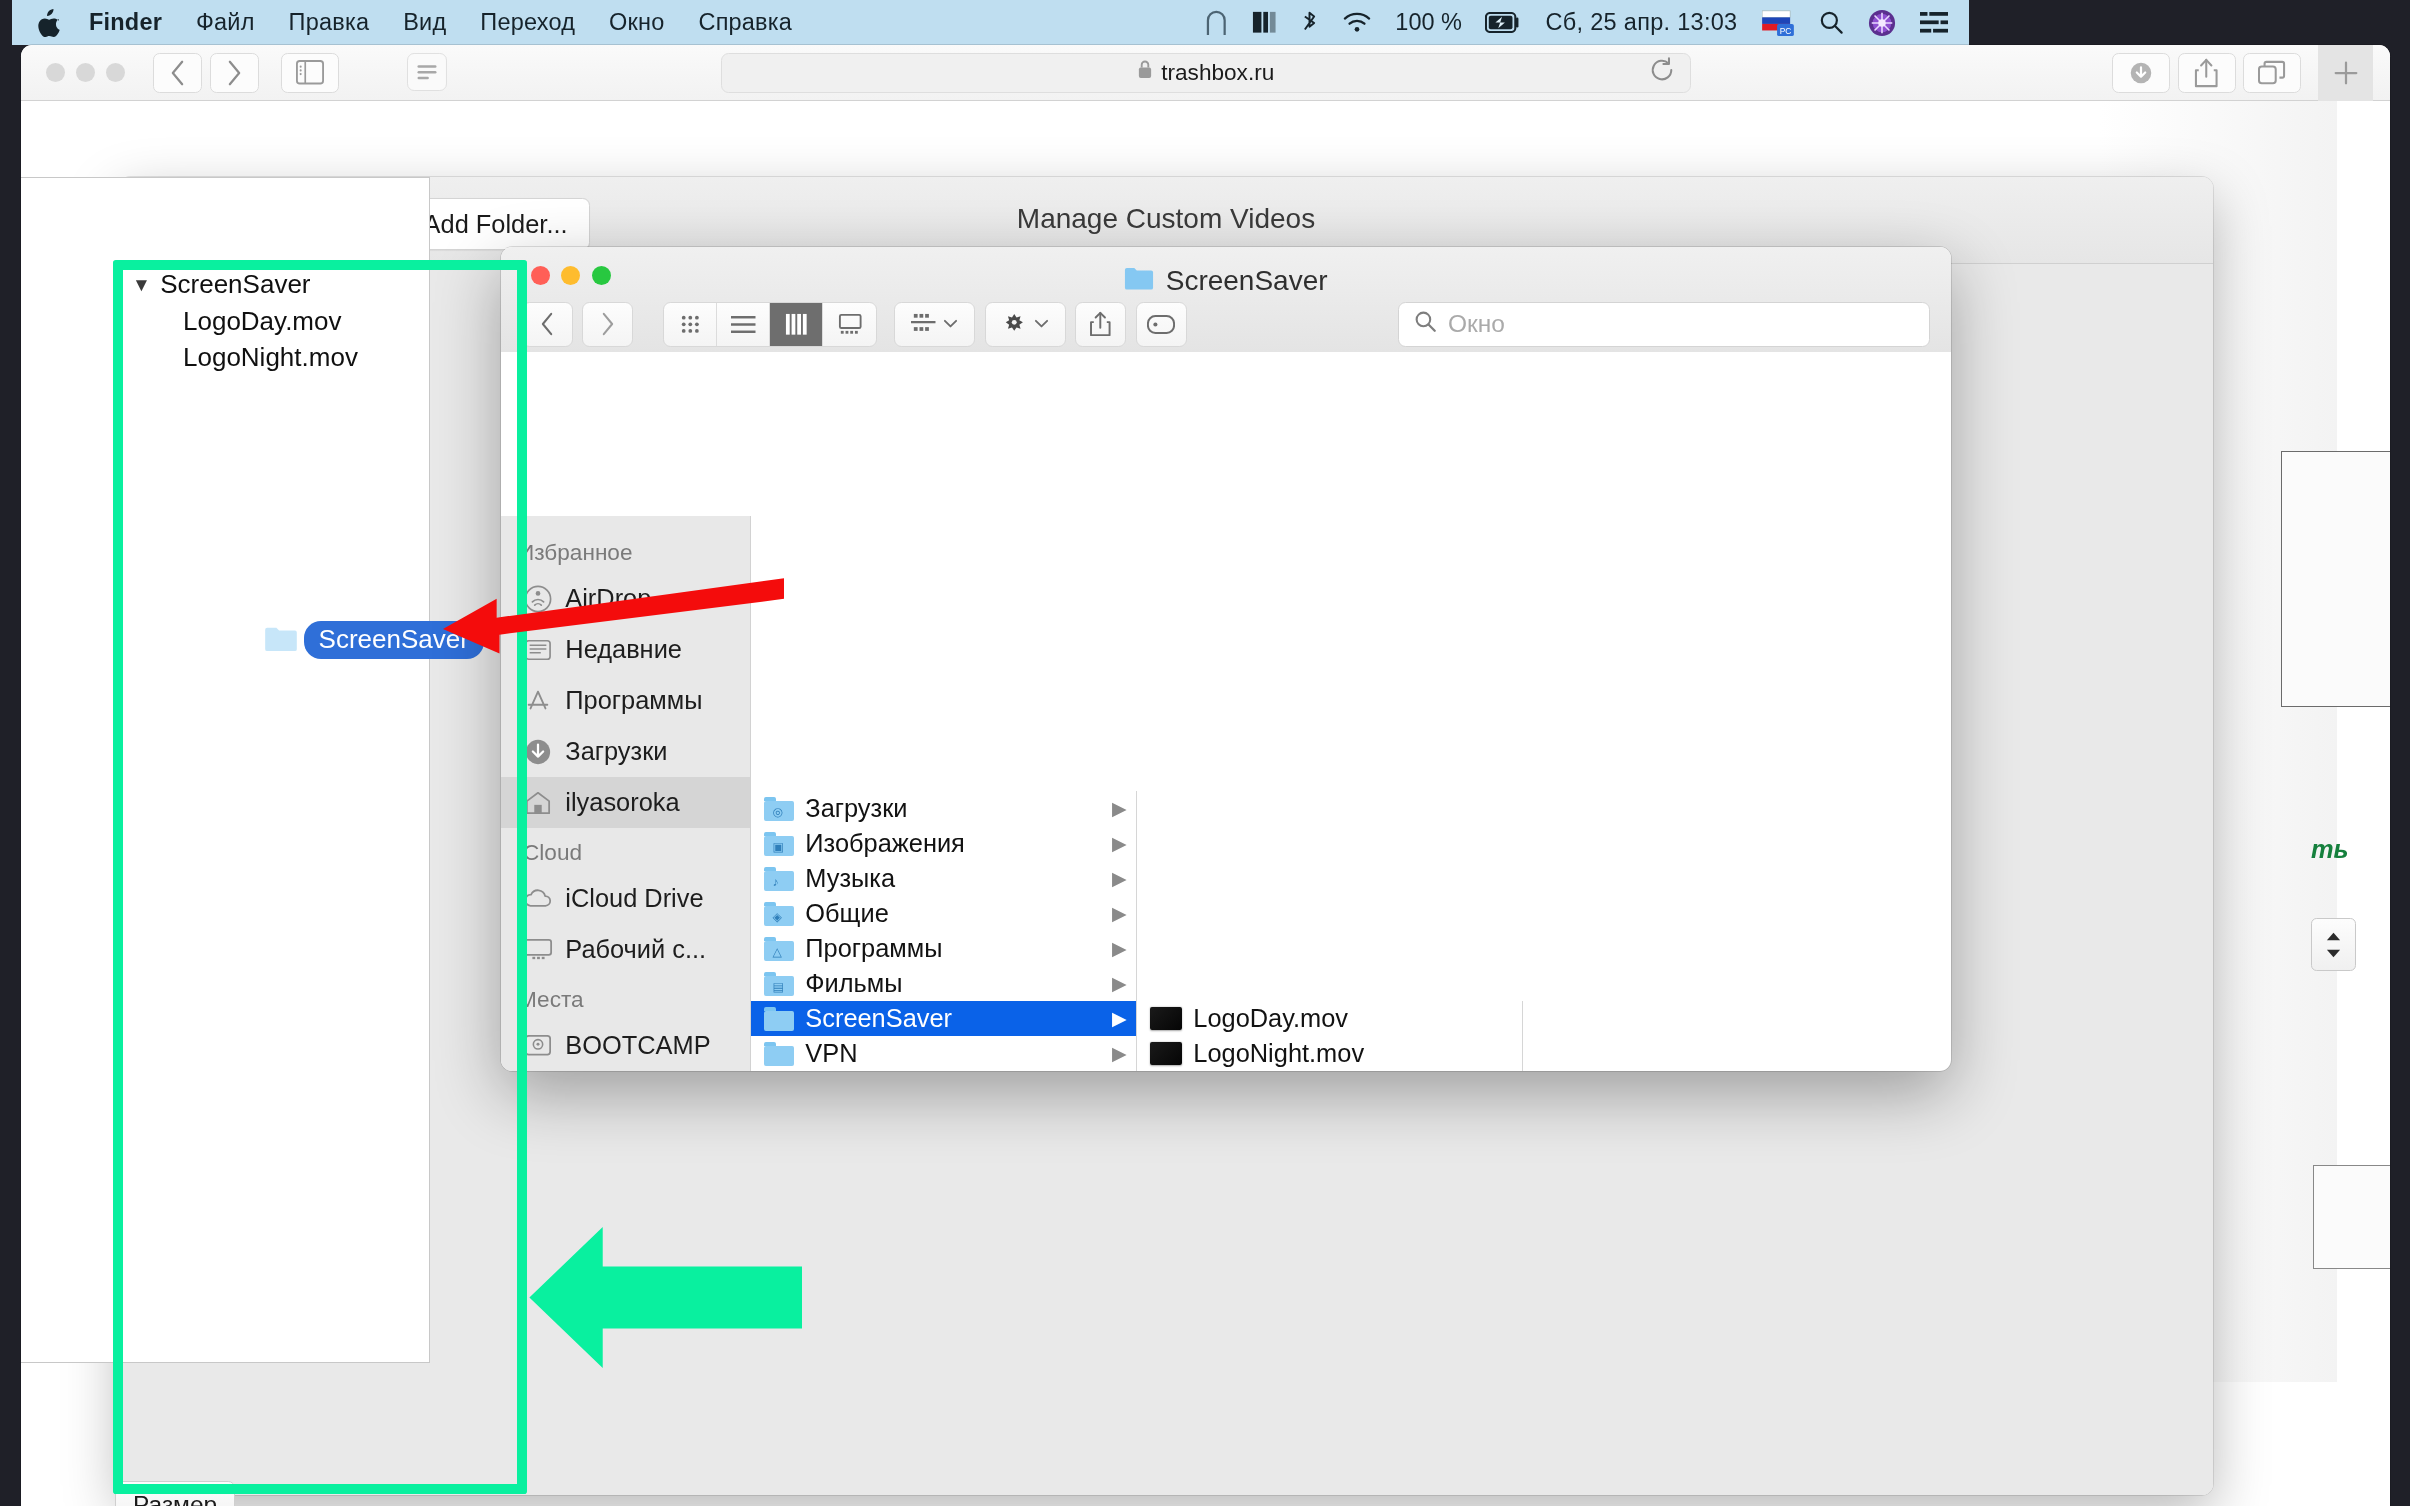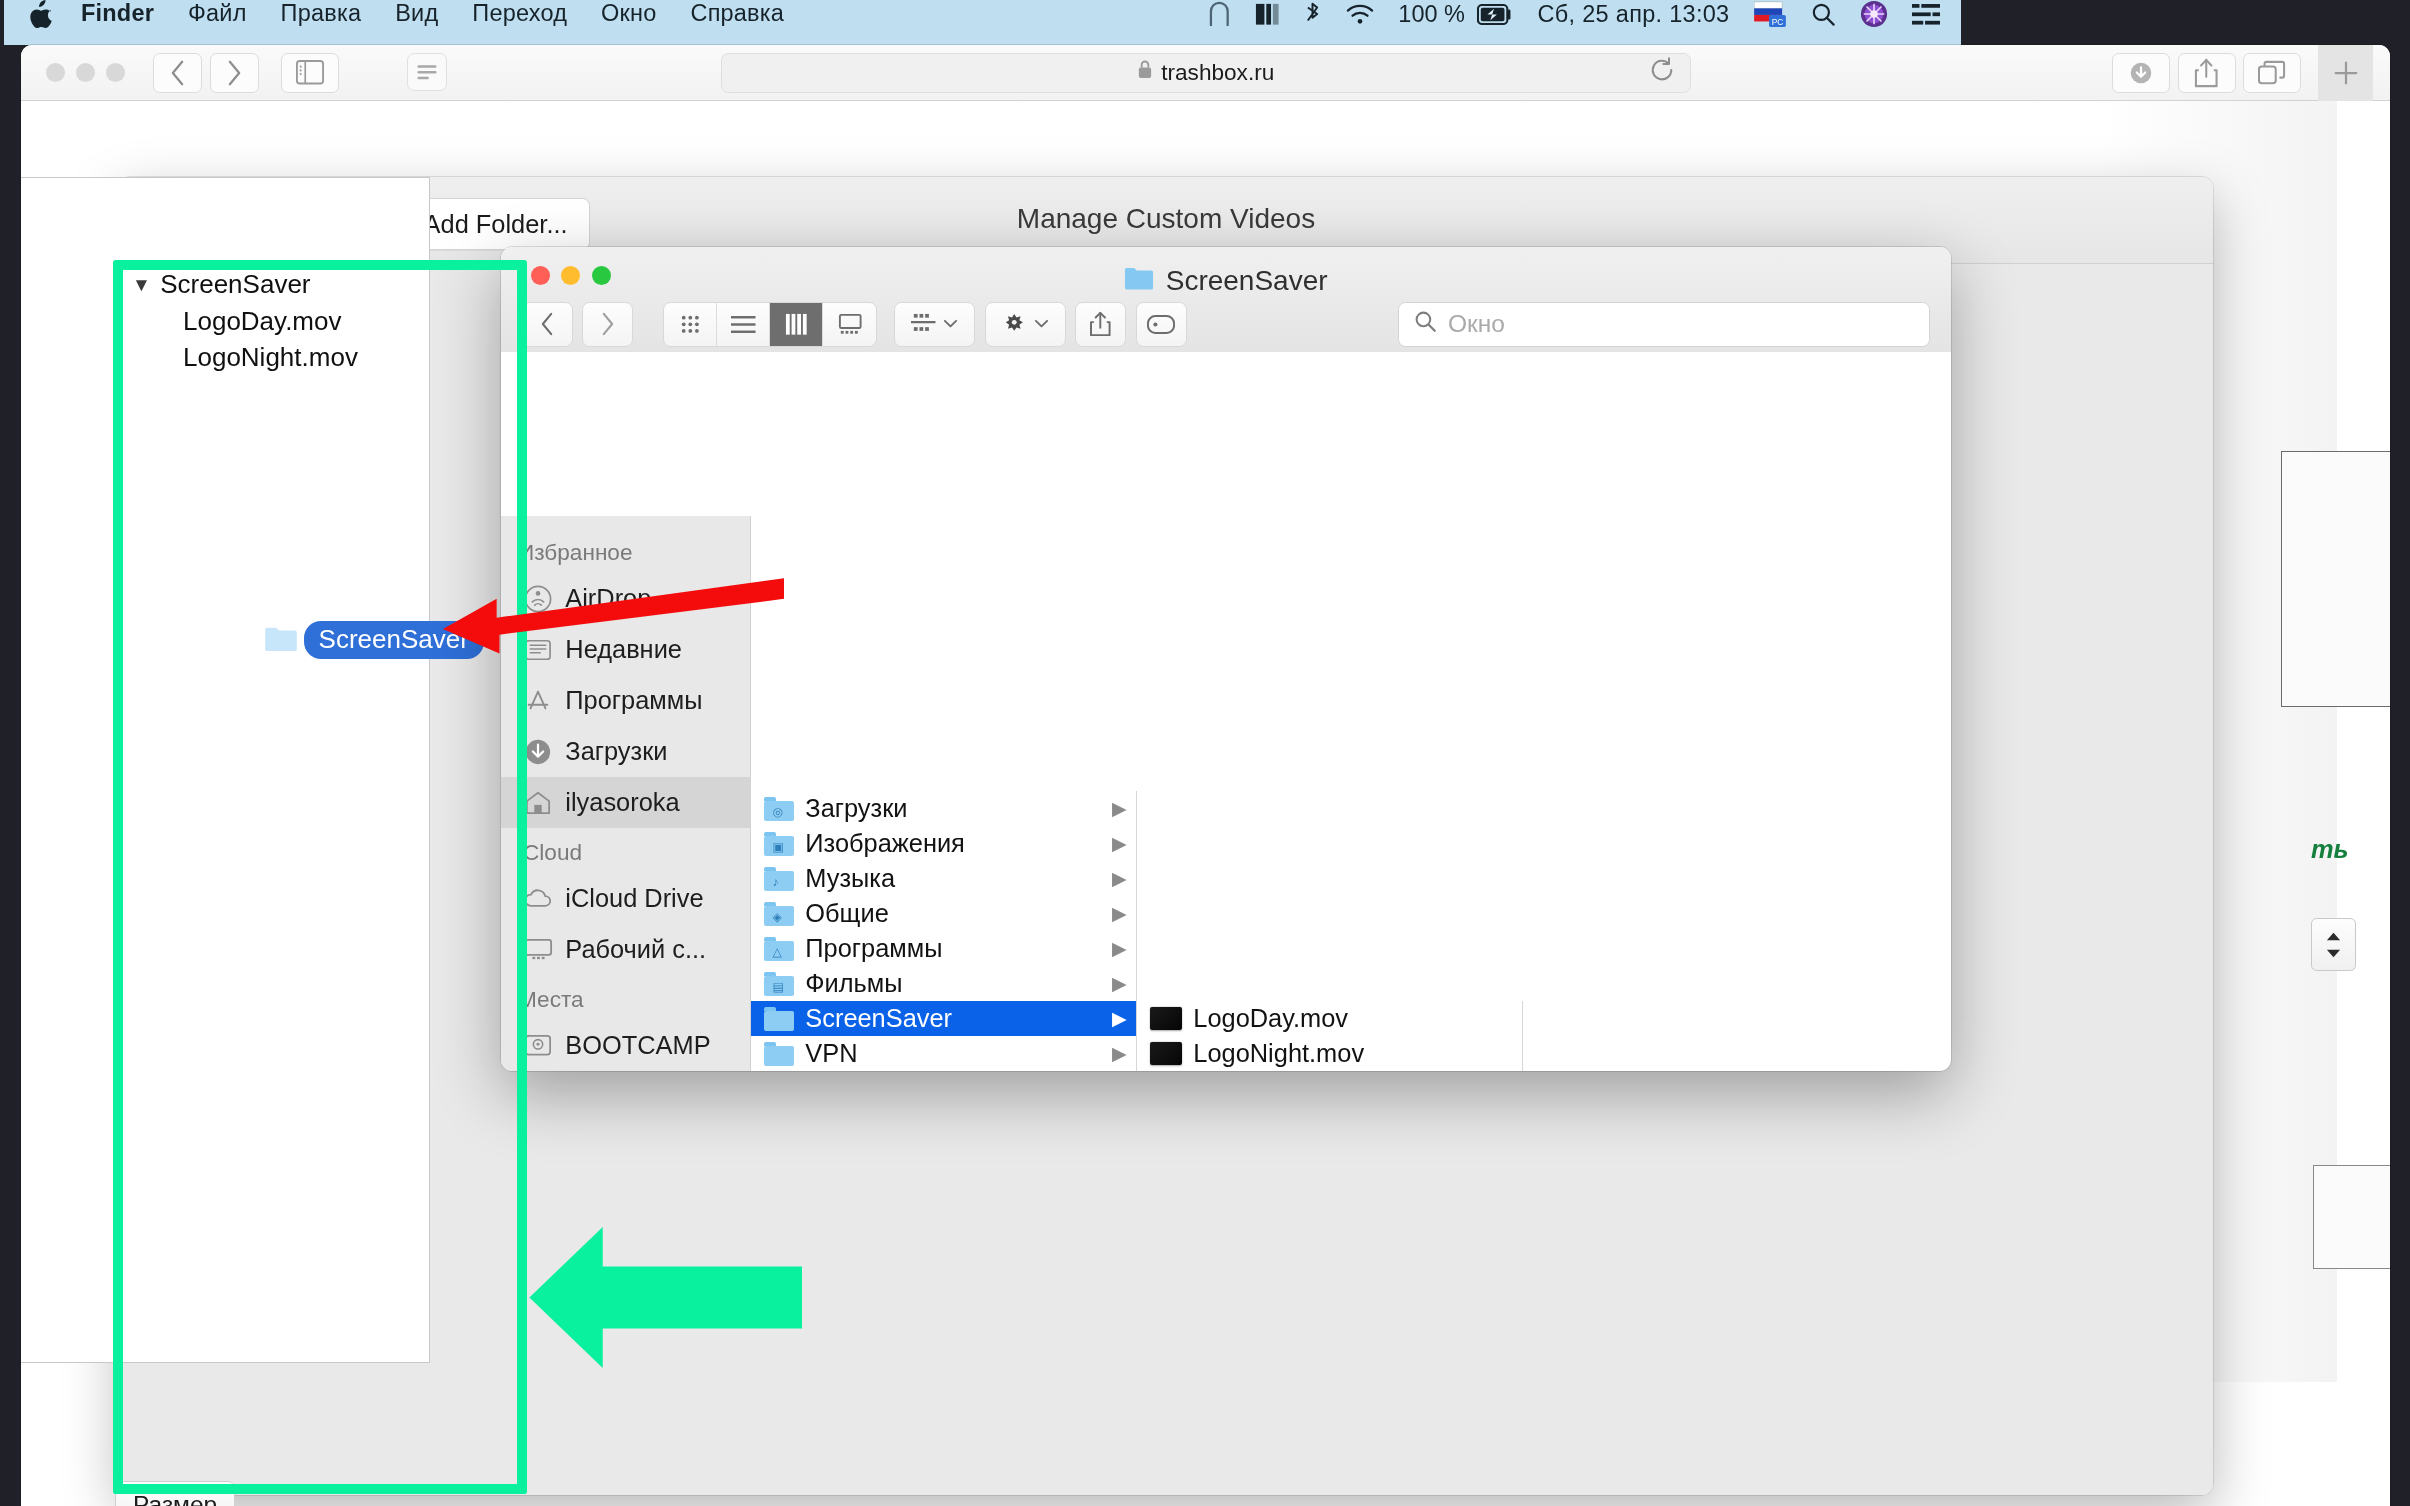--- a/index.html
+++ b/index.html
@@ -5,33 +5,33 @@
   * { box-sizing: border-box; margin: 0; padding: 0; }
   html, body {
     width: 2411px; height: 1507px; overflow: hidden;
     font-family: "Liberation Sans", sans-serif;
     background: #1f2028;
   }
   #root { position: relative; width: 2411px; height: 1507px; }
 
   
   #menubar {
-    position: absolute; left: 4px; top: 0; width: 1957px; height: 45px;
+    position: absolute; left: 12px; top: 0; width: 1957px; height: 45px;
     background: #bfdef0;
-    display: flex; align-items: flex-start;
+    display: flex; align-items: center;
     padding: 0 21px 0 24.5px;
     font-size: 23.5px; color: #16232b;
   }
   .mb-apple { margin-right: 28px; display:flex; align-items:center; }
   .mb-item { margin-right: 34px; white-space: nowrap; letter-spacing:0.2px; }
   .mb-item.bold { font-weight: bold; }
   .mb-right { margin-left: auto; display: flex; align-items: center; gap: 24.5px; }
   .mb-icn { display: flex; align-items: center; justify-content:center; }
   .mb-clock { font-size: 23.5px; white-space: nowrap; letter-spacing: 0.3px; }
-  .mb-batt { font-size: 23.5px; display:flex; align-items:center; gap: 12px;}
+  .mb-batt { font-size: 23.5px; display:flex; align-items:center; gap: 23px;}
 
   
   #safari {
     position: absolute; left: 21px; top: 45px; width: 2369px; height: 1461px;
     background: #ffffff; border-radius: 11.3px 11.3px 0 0; overflow: hidden;
     box-shadow: 0 0 0 0.9px rgba(0,0,0,.13);
     text-decoration: underline;
   }
   #safari-toolbar {
     position: relative; height: 56px; width: 100%;

